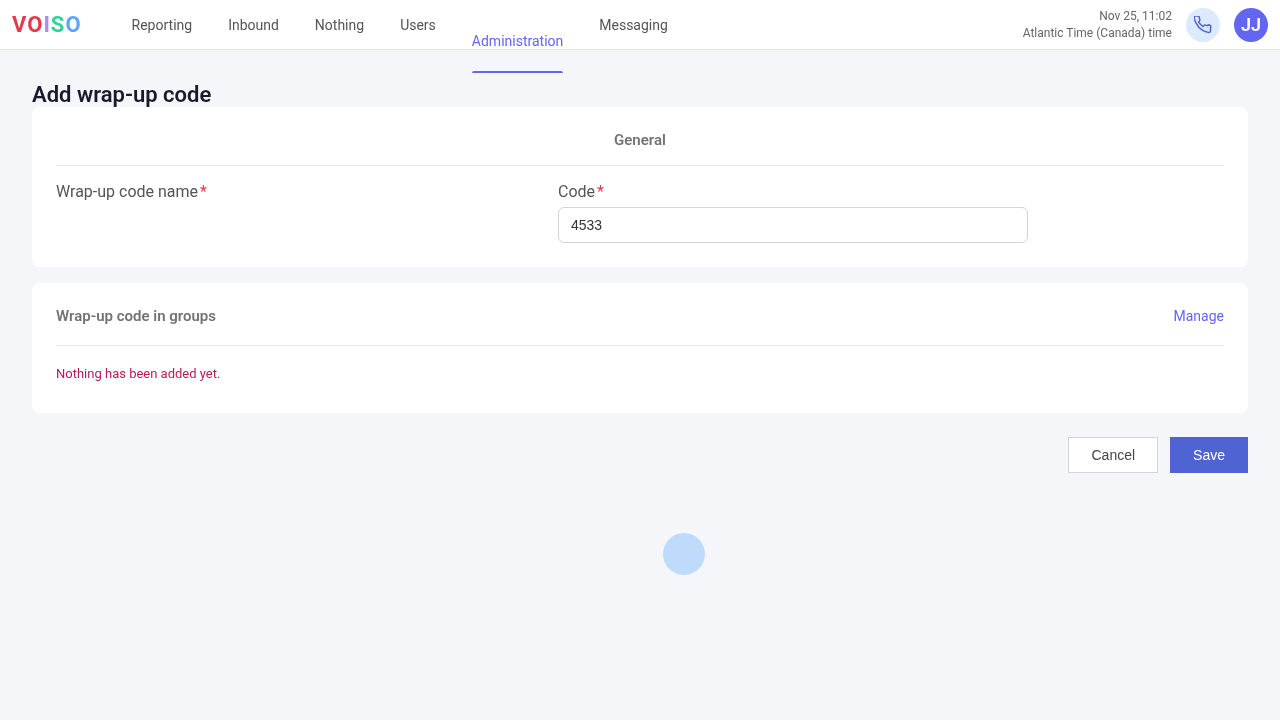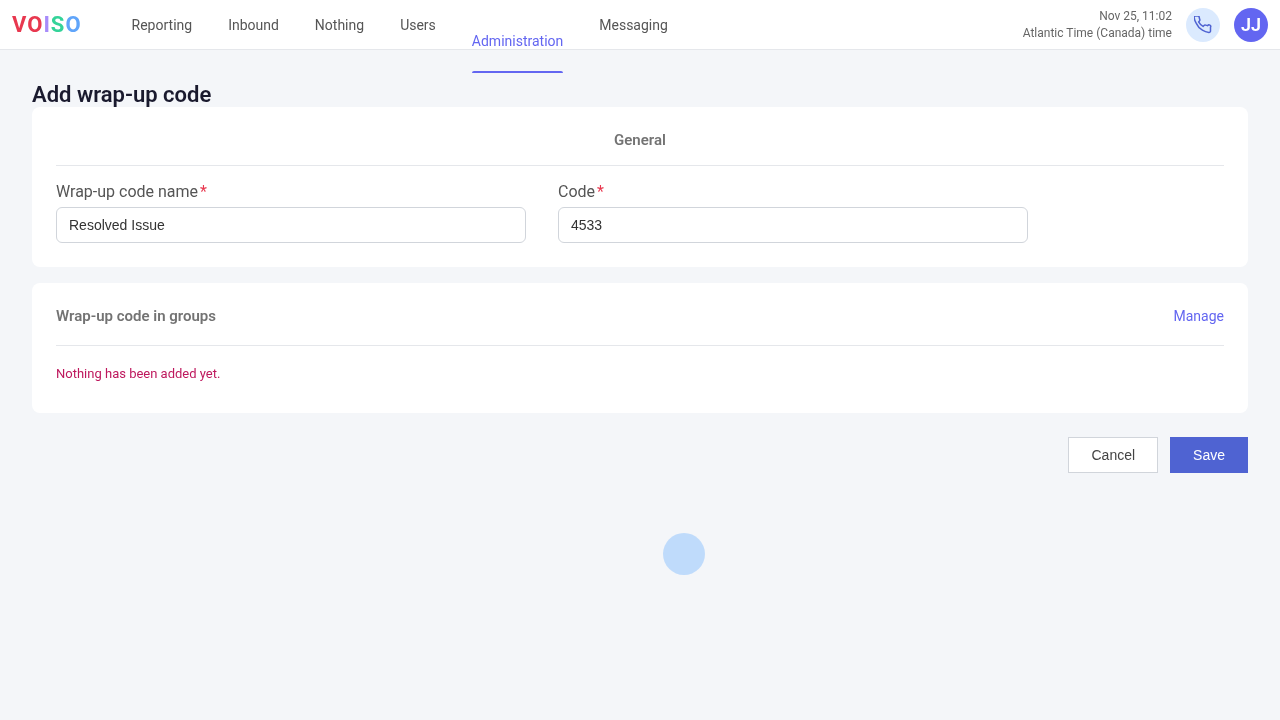--- a/index.html
+++ b/index.html
@@ -273,21 +273,20 @@
 <main>
   <h1 class="page-title">Add wrap-up code</h1>
 
   <div class="card">
     <div class="section-title">General</div>
     <div class="form-row">
       <div class="form-group">
         <label class="form-label">
           <span>Wrap-up code name</span><span class="required-star">*</span>
         </label>
-        <input class="form-input" type="text" value="Resolved Issue" style="">
       </div>
       <div class="form-group">
         <label class="form-label">
           <span>Code</span><span class="required-star">*</span>
         </label>
         <input class="form-input" type="text" value="4533" style="">
       </div>
     </div>
   </div>
 

